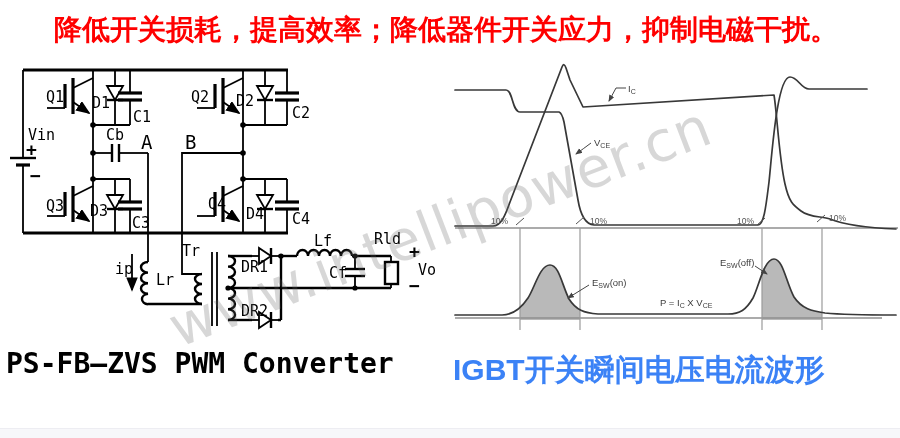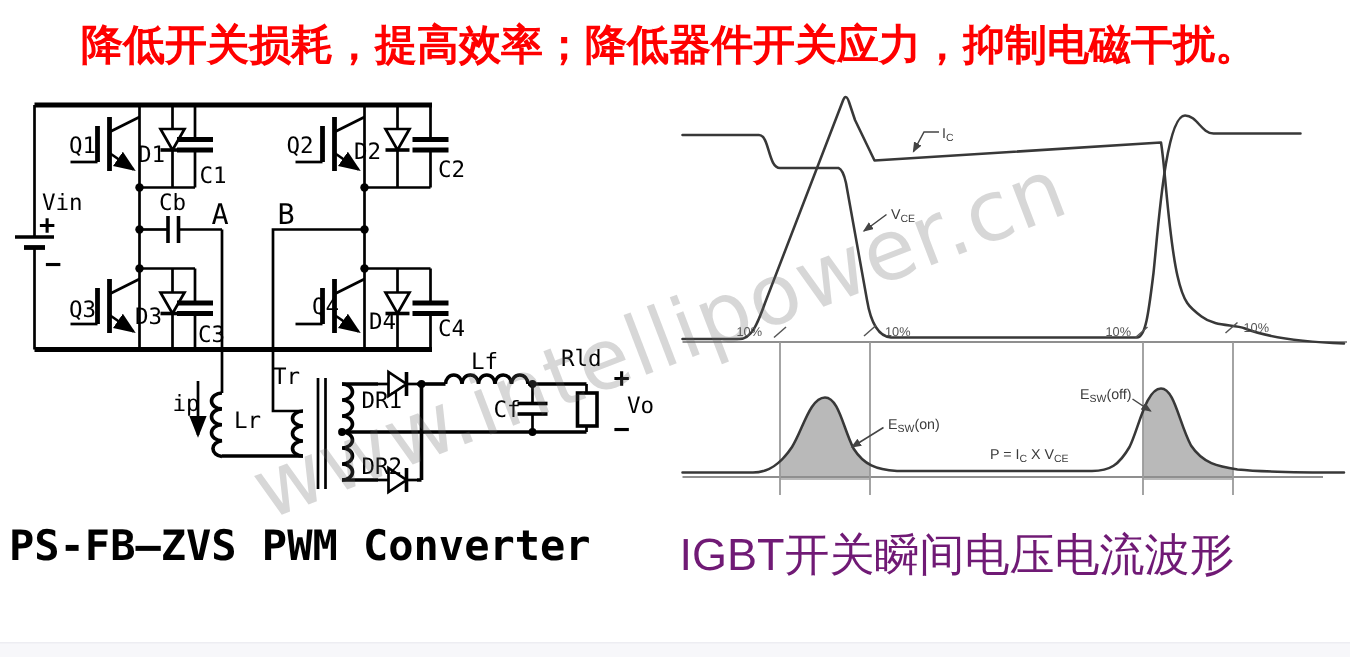--- a/index.html
+++ b/index.html
@@ -2,22 +2,22 @@
 <html><head>
 <meta charset="utf-8">
 <style>
   html,body{margin:0;padding:0;background:#fff;}
   .stage{position:relative;width:900px;height:438px;background:#ffffff;overflow:hidden;
          font-family:"Liberation Sans",sans-serif;}
   .title{position:absolute;left:54px;top:11px;font-size:28px;font-weight:bold;color:#ff0000;
          white-space:nowrap;letter-spacing:0px;}
   .caption-left{position:absolute;left:6px;top:347px;font-family:"DejaVu Sans Mono",monospace;
          font-weight:bold;font-size:28px;color:#000;white-space:nowrap;text-align:right;}
-  .caption-right{position:absolute;left:453px;top:350px;font-size:30px;color:#701a75;
-         font-weight:400;white-space:nowrap;}
+  .caption-right{position:absolute;left:453px;top:350px;font-size:30px;color:#3b82f6;
+         font-weight:700;white-space:nowrap;}
   .watermark{position:absolute;left:90px;top:194px;width:700px;text-align:center;
          font-size:56px;letter-spacing:1px;color:rgba(100,100,100,0.26);
          transform:rotate(-21deg);pointer-events:none;white-space:nowrap;
          font-family:"DejaVu Sans",sans-serif;}
   .bottombar{position:absolute;left:0;right:0;bottom:0;height:9px;background:#f7f7fa;
          border-top:1px solid #ededf2;}
   svg{position:absolute;}
   
   .ck{stroke:#000;fill:none;stroke-width:1.8;}
   .ck3{stroke:#000;fill:none;stroke-width:3.2;}

